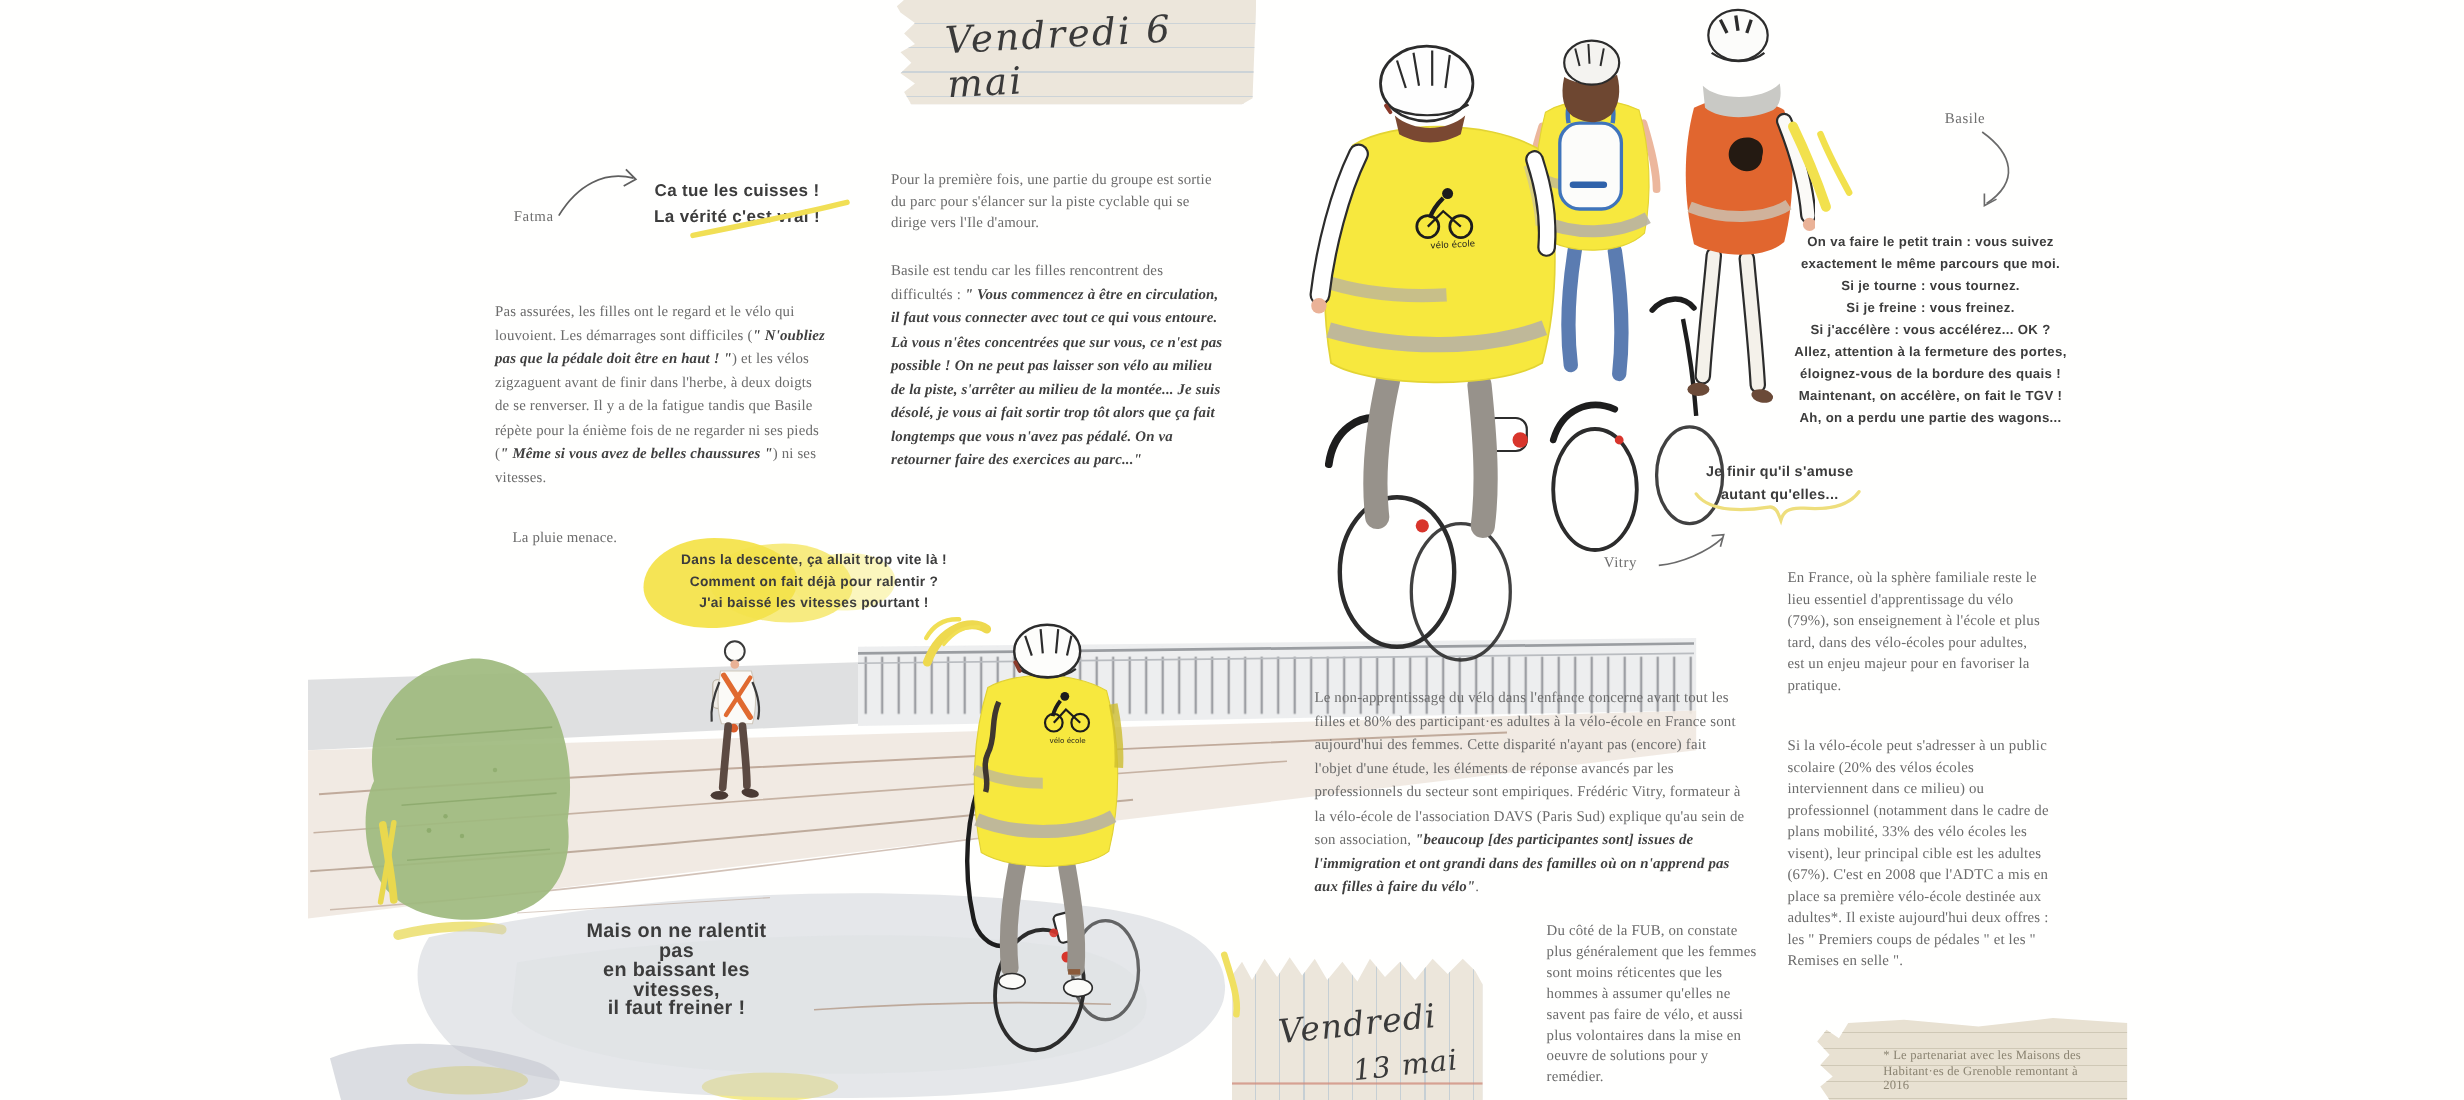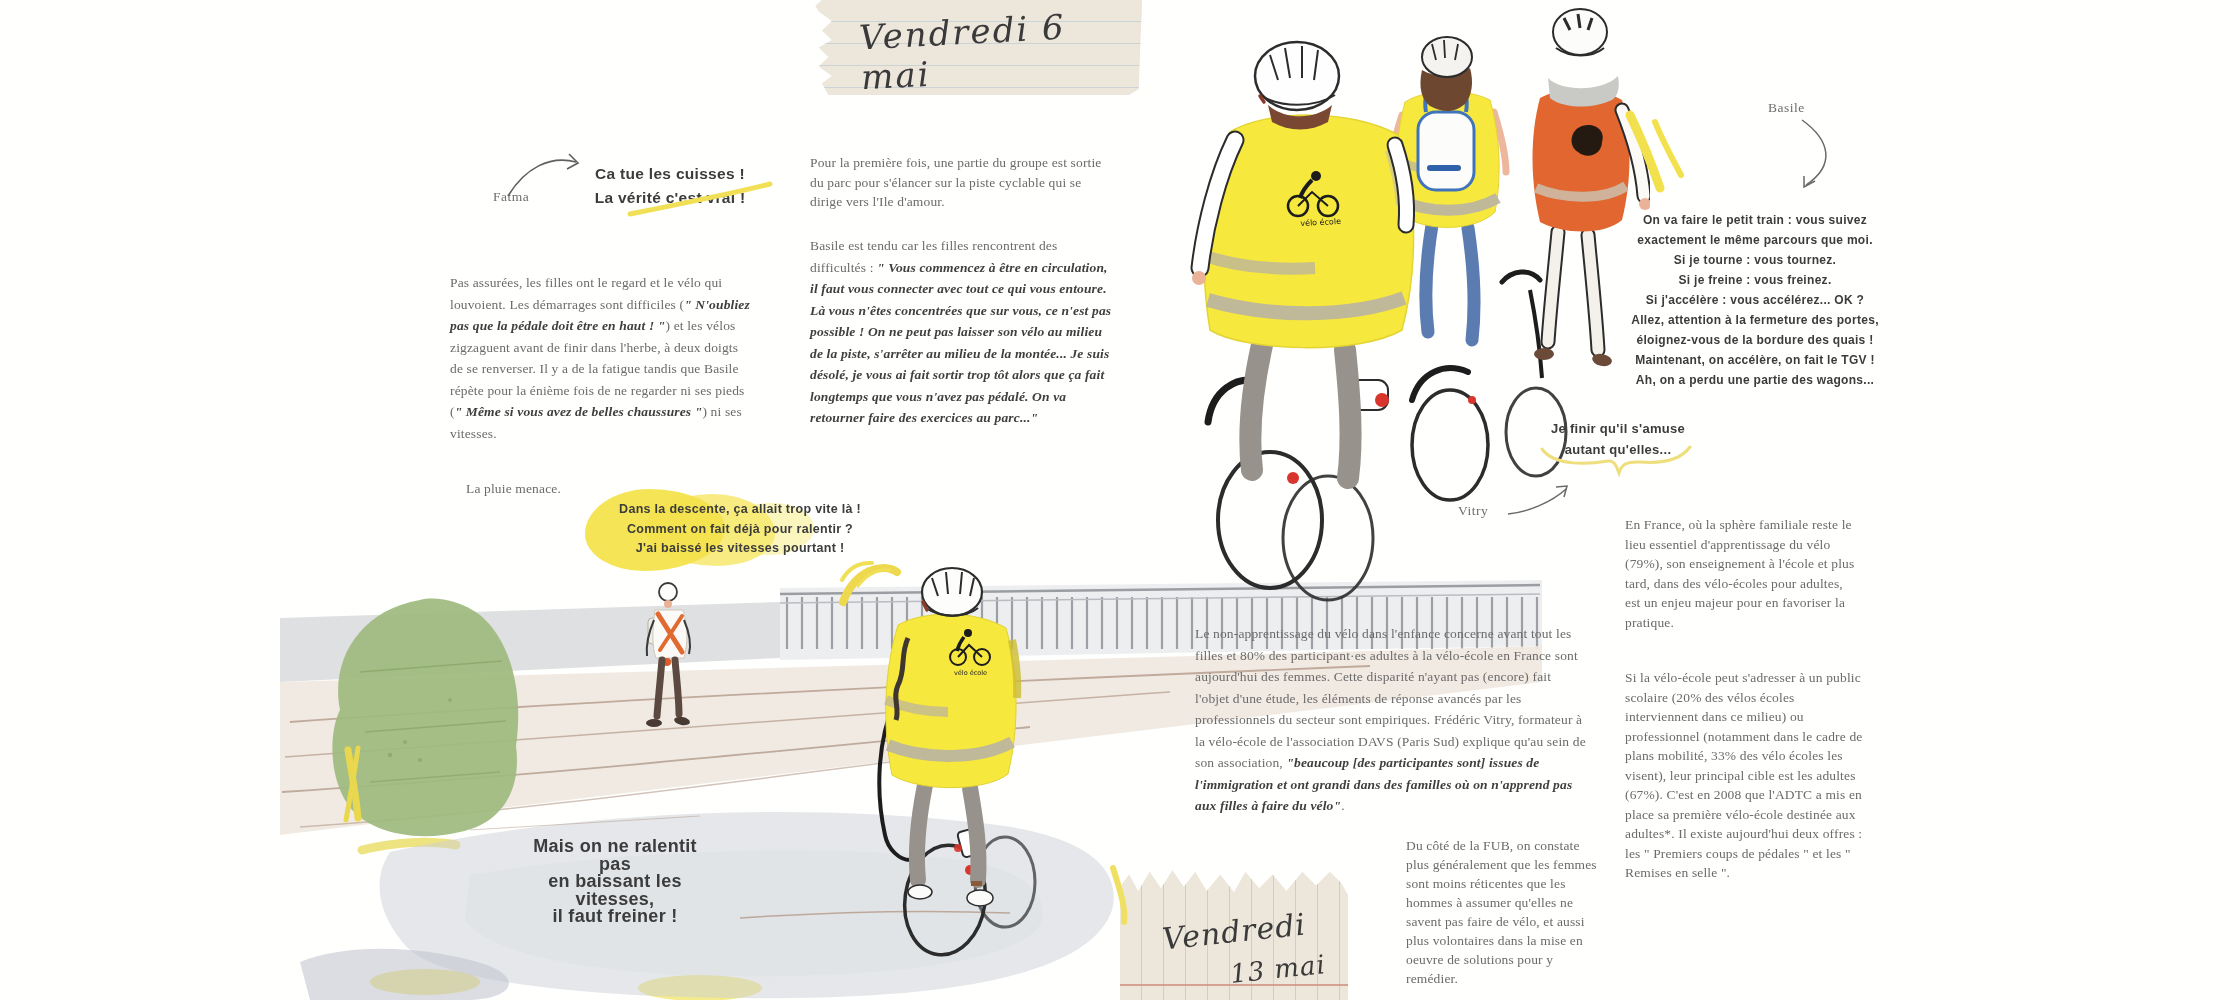--- a/index.html
+++ b/index.html
@@ -227,21 +227,21 @@
     </g>
     <g stroke="#6a6a6a" stroke-width="1.5" fill="none">
       <path d="M1508,514 C1528,512 1552,502 1566,489"></path>
       <polyline points="1556,487 1567,486 1564,497"></polyline>
     </g>
     <path d="M1542,449 C1555,467 1590,464 1608,461 C1615,460 1617,468 1619,473 C1621,466 1625,461 1640,462 C1665,464 1682,458 1690,447" stroke="#eede7c" stroke-width="3" fill="none" stroke-linecap="round"></path>
     <path d="M1113,868 C1120,890 1126,908 1124,922" stroke="#f0e061" stroke-width="6" fill="none" stroke-linecap="round"></path>
   </svg>
 
 
-  <span class="abs label" style="left:493px;top:189px">Fatma</span>
+  <span class="abs label" style="left:467px;top:189px">Fatma</span>
 
   <div class="abs hand" style="left:565px;top:162px;width:210px;font-size:15.5px;line-height:24px">Ca tue les cuisses !
 La vérité c'est vrai !</div>
 
   <p class="abs body-text" style="left:450px;top:272px;width:302px;margin:0"><span>Pas assurées, les filles ont le regard et le vélo qui louvoient. Les démarrages sont difficiles (</span><span class="bq">" N'oubliez pas que la pédale doit être en haut ! "</span><span>) et les vélos zigzaguent avant de finir dans l'herbe, à deux doigts de se renverser. Il y a de la fatigue tandis que Basile répète pour la énième fois de ne regarder ni ses pieds (</span><span class="bq">" Même si vous avez de belles chaussures "</span><span>) ni ses vitesses.</span></p>
 
   <p class="abs body-text" style="left:450px;top:462px;margin:16px">La pluie menace.</p>
 
   <div class="abs" style="left:585px;top:489px;width:140px;height:82px;background:#f4e34c;opacity:.95;
        border-radius:46% 54% 58% 42% / 55% 48% 52% 45%"></div>
@@ -281,20 +281,23 @@
 
   <div class="abs hand" style="left:1517px;top:418px;width:202px;font-size:13px;line-height:21px">Je finir qu'il s'amuse
 autant qu'elles...</div>
 
   <span class="abs label" style="left:1458px;top:503px">Vitry</span>
 
   <p class="abs body-text" style="left:1625px;top:515px;width:232px;margin:0;line-height:19.5px">En France, où la sphère familiale reste le lieu essentiel d'apprentissage du vélo (79%), son enseignement à l'école et plus tard, dans des vélo-écoles pour adultes, est un enjeu majeur pour en favoriser la pratique.</p>
 
   <p class="abs body-text" style="left:1625px;top:668px;width:240px;margin:0;line-height:19.5px">Si la vélo-école peut s'adresser à un public scolaire (20% des vélos écoles interviennent dans ce milieu) ou professionnel (notamment dans le cadre de plans mobilité, 33% des vélo écoles les visent), leur principal cible est les adultes (67%). C'est en 2008 que l'ADTC a mis en place sa première vélo-école destinée aux adultes*. Il existe aujourd'hui deux offres : les " Premiers coups de pédales " et les " Remises en selle ".</p>
 
+  <div id="paper-foot" class="abs paper" style="left:1652px;top:924px;width:282px;height:76px;z-index:2">
+    <p class="footnote-text" style="position:absolute;left:60px;top:30px;width:180px;margin:0">* Le partenariat avec les Maisons des Habitant·es de Grenoble remontant à 2016</p>
+  </div>
 
   <p class="abs body-text" style="left:1195px;top:623px;width:392px;margin:0"><span>Le non-apprentissage du vélo dans l'enfance concerne avant tout les filles et 80% des participant·es adultes à la vélo-école en France sont aujourd'hui des femmes. Cette disparité n'ayant pas (encore) fait l'objet d'une étude, les éléments de réponse avancés par les professionnels du secteur sont empiriques. Frédéric Vitry, formateur à la vélo-école de l'association DAVS (Paris Sud) explique qu'au sein de son association, </span><span class="bq">"beaucoup [des participantes sont] issues de l'immigration et ont grandi dans des familles où on n'apprend pas aux filles à faire du vélo"</span><span>.</span></p>
 
   <p class="abs body-text" style="left:1392px;top:822px;width:196px;margin:14px;line-height:19px">Du côté de la FUB, on constate plus généralement que les femmes sont moins réticentes que les hommes à assumer qu'elles ne savent pas faire de vélo, et aussi plus volontaires dans la mise en oeuvre de solutions pour y remédier.</p>
 
   <div id="paper-13mai" class="abs paper vlines" style="left:1120px;top:862px;width:228px;height:138px;z-index:2">
     <span class="script" style="position:absolute;left:42px;top:52px;font-size:30px;letter-spacing:1px;
           display:inline-block;transform:rotate(-6deg)">Vendredi</span>
     <span class="script" style="position:absolute;left:110px;top:92px;font-size:26px;letter-spacing:1px;
           display:inline-block;transform:rotate(-6deg)">13 mai</span>

